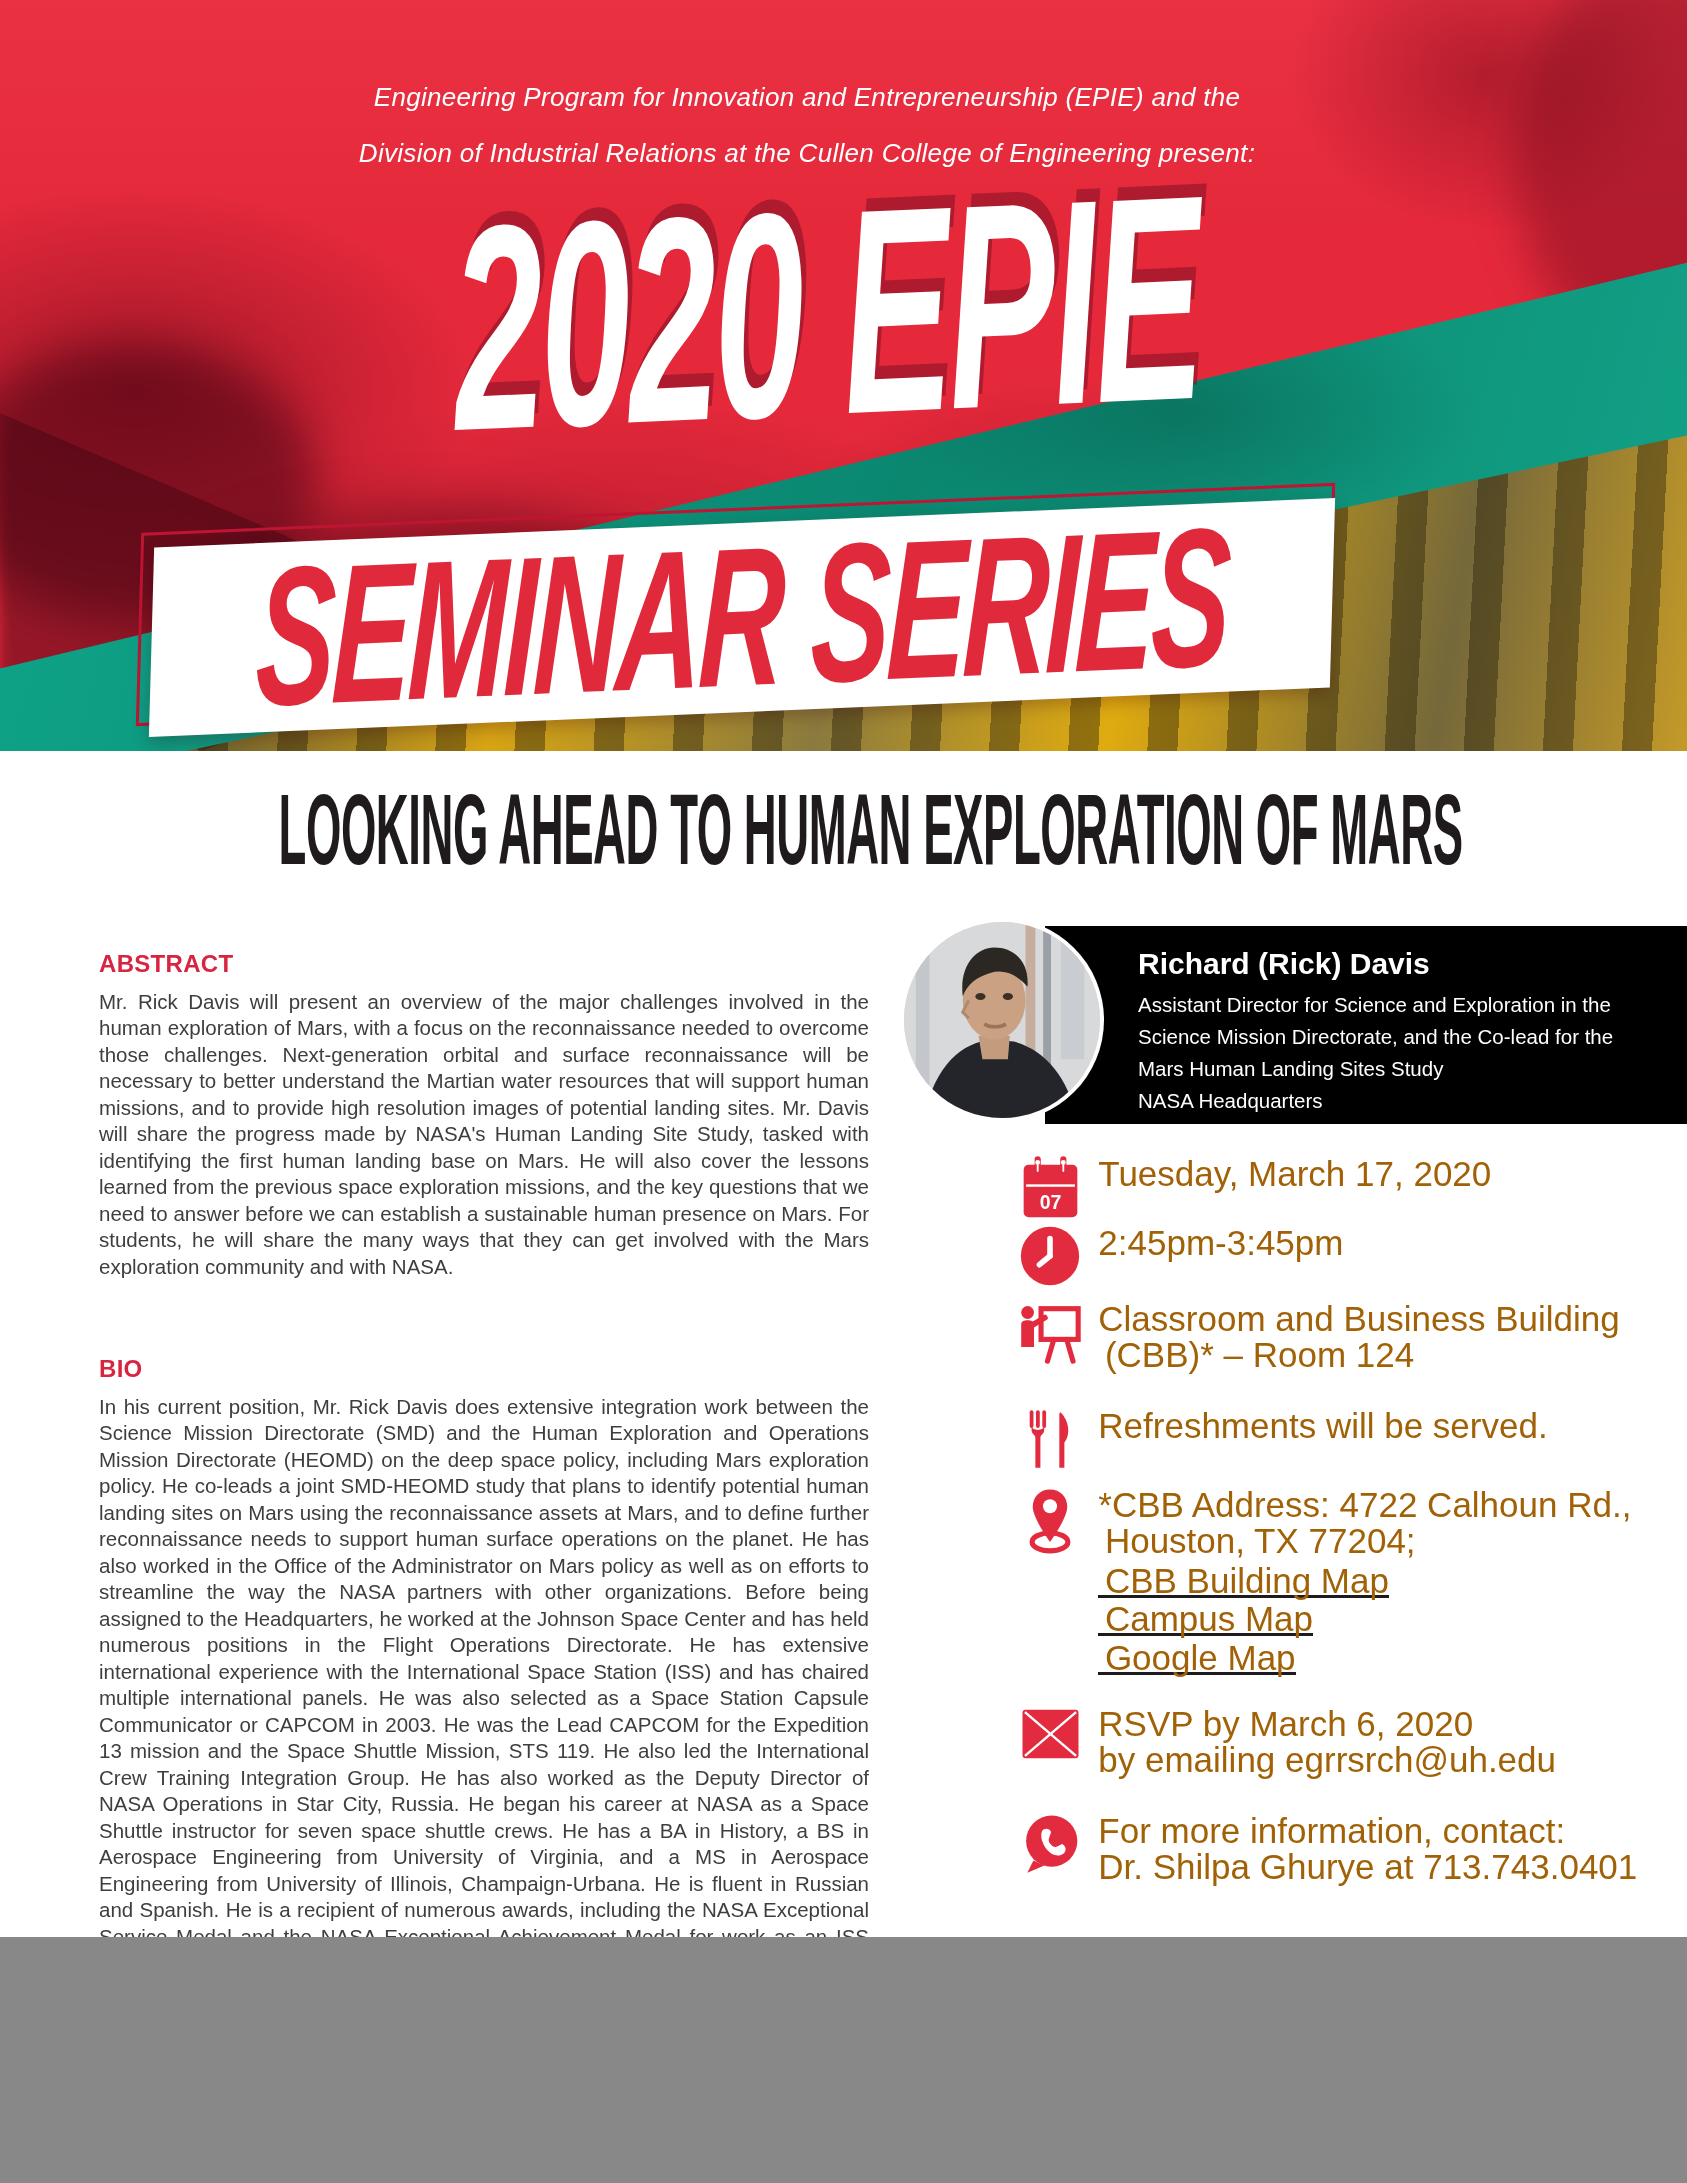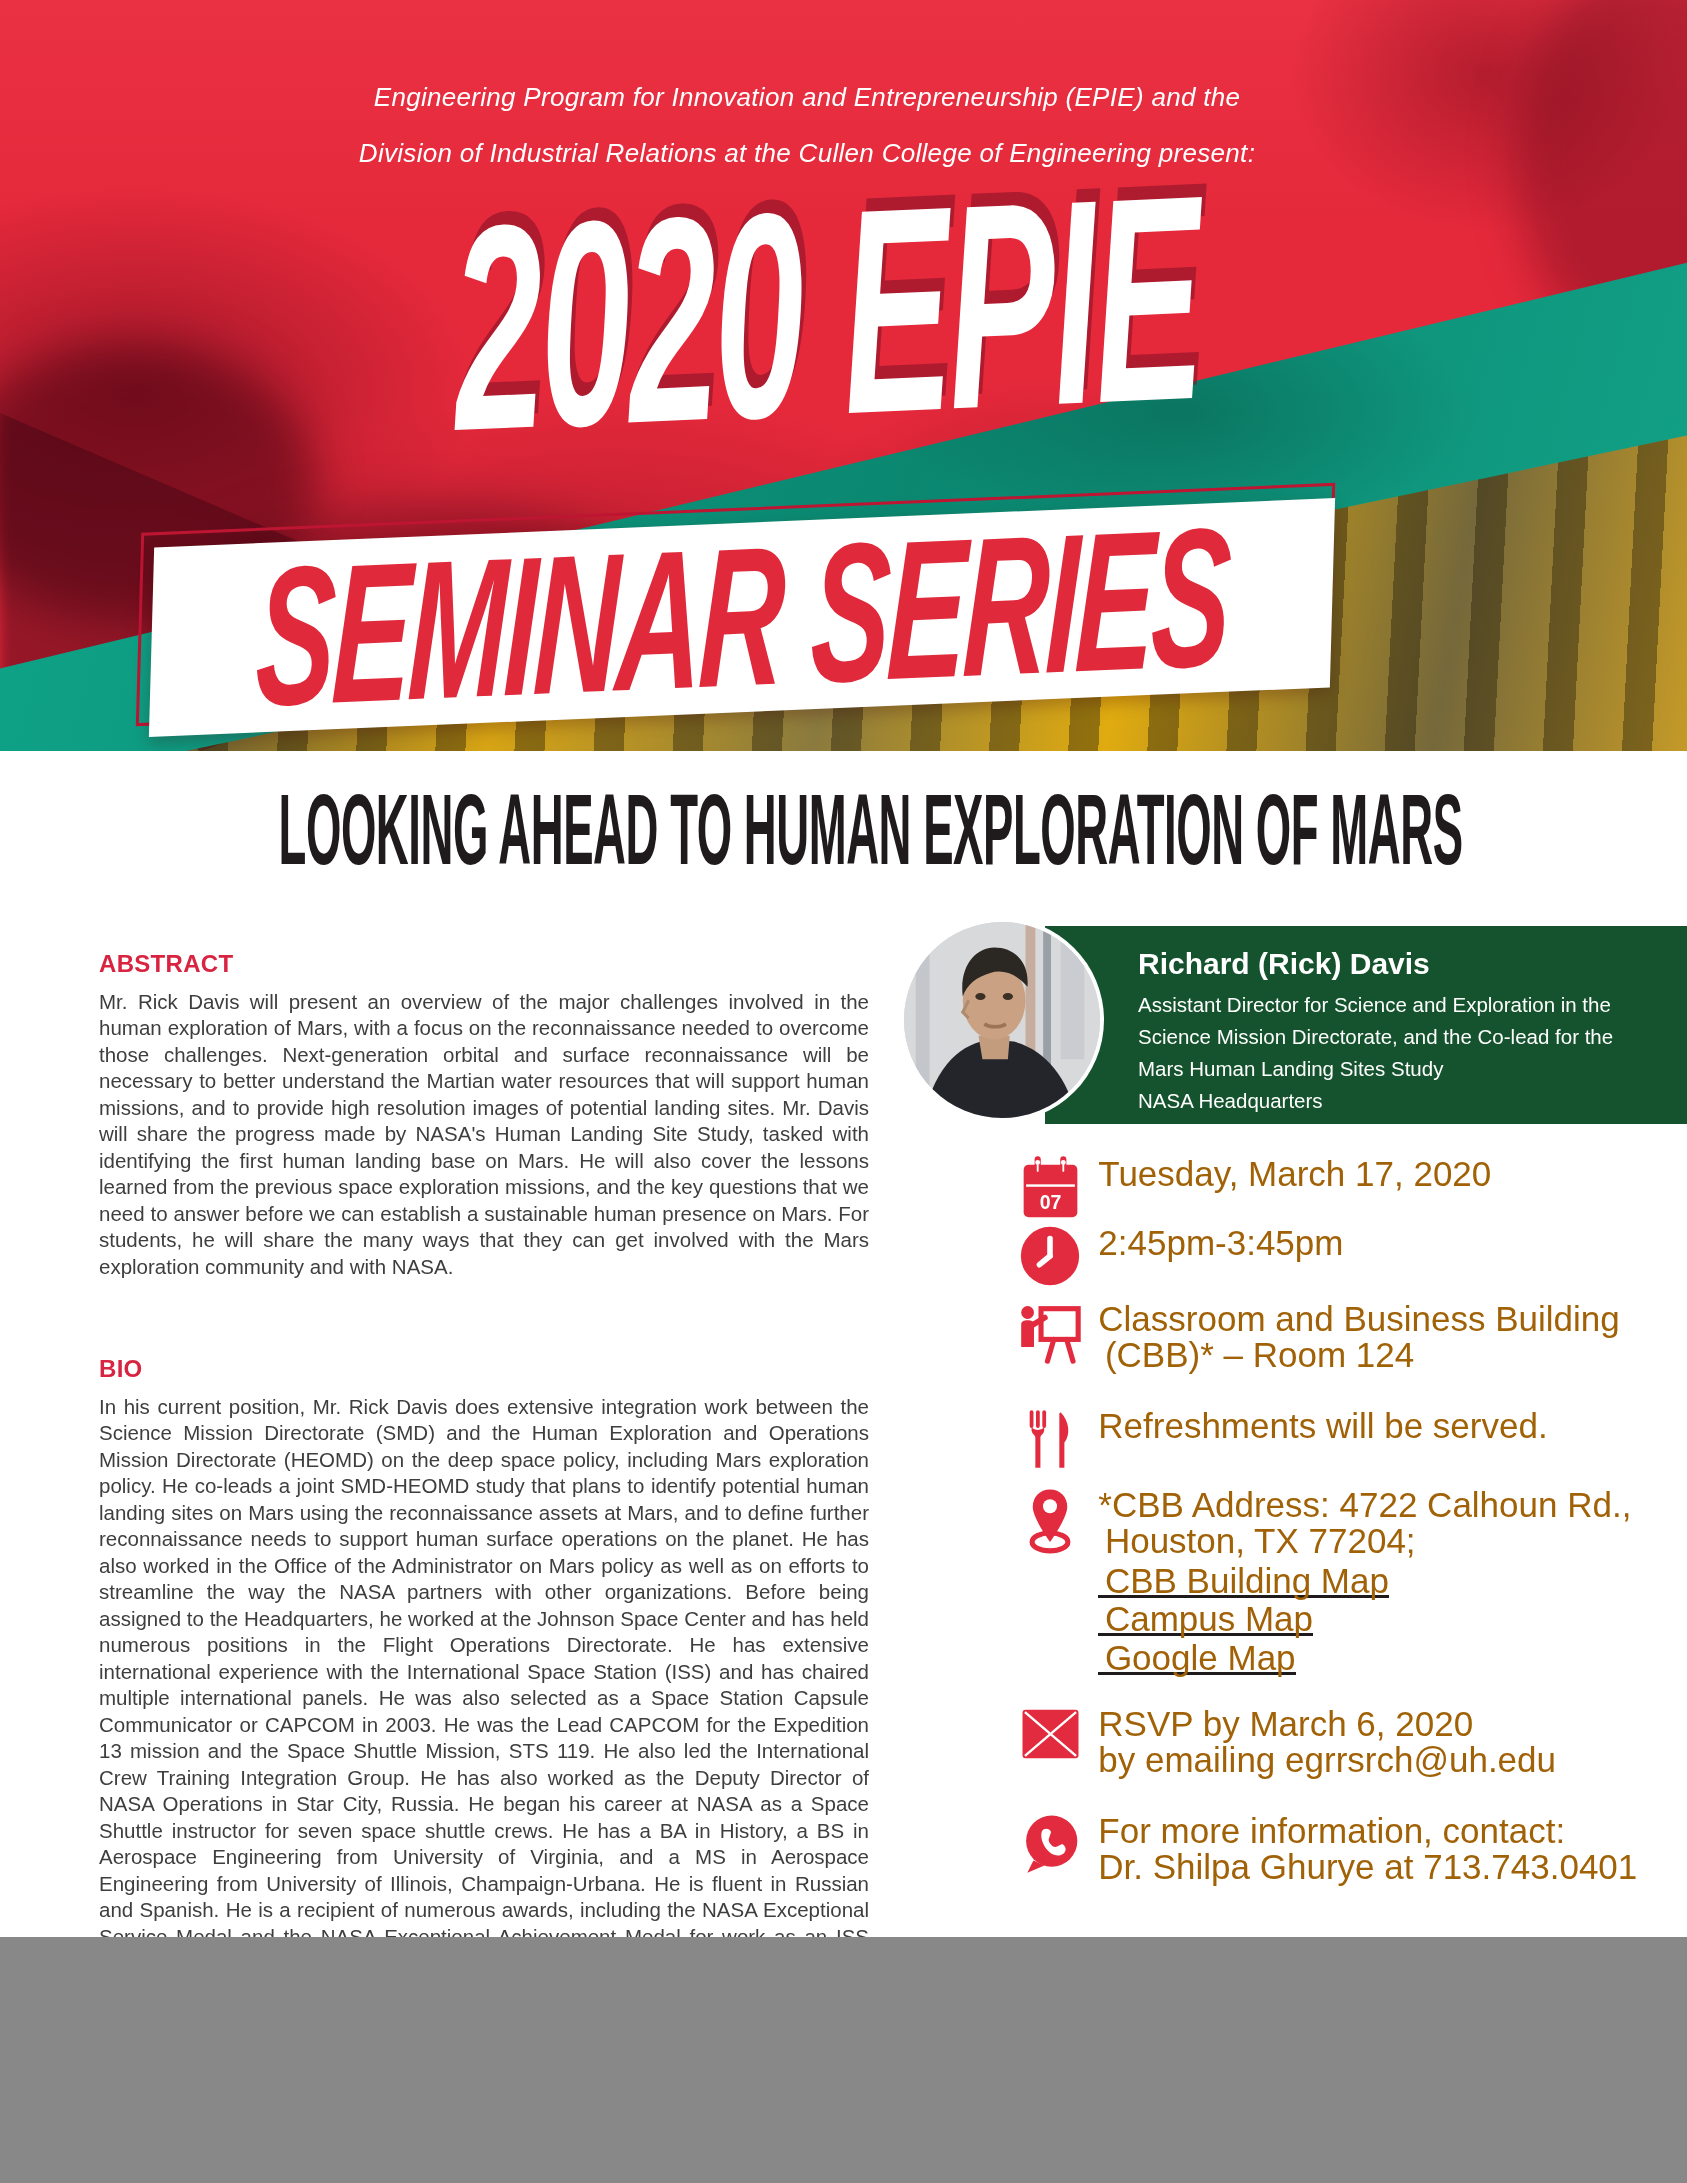--- a/index.html
+++ b/index.html
@@ -90,21 +90,21 @@
   .sec-bio { top:1355px; }
   .sec-label { color:#D82440; font-weight:bold; font-size:24px; letter-spacing:0.3px; }
   .sec-body {
     margin-top:10.6px; font-size:20.5px; line-height:26.5px;
     text-align:justify; color:#3E3E3E;
   }
 
   
   .speaker-card {
     position:absolute; left:1045px; top:926px; width:642px; height:198px;
-    background:#14532d; color:#ffffff; padding:21px 20px 0 93px;
+    background:#000000; color:#ffffff; padding:21px 20px 0 93px;
   }
   .speaker-name { font-size:30px; font-weight:bold; margin-bottom:8px; }
   .speaker-title-line { font-size:20.5px; line-height:32px; }
   .avatar {
     position:absolute; left:904px; top:922px; width:196px; height:196px;
     border-radius:50%; overflow:hidden; background:#d8dadc;
     box-shadow:0 0 0 4px #ffffff;
   }
   .avatar svg { width:100%; height:100%; display:block; }
 

